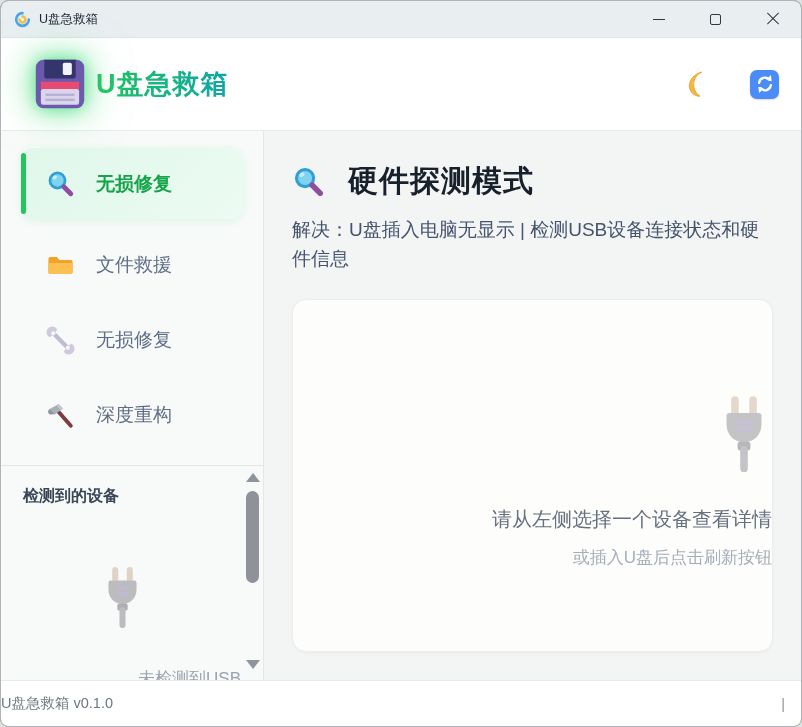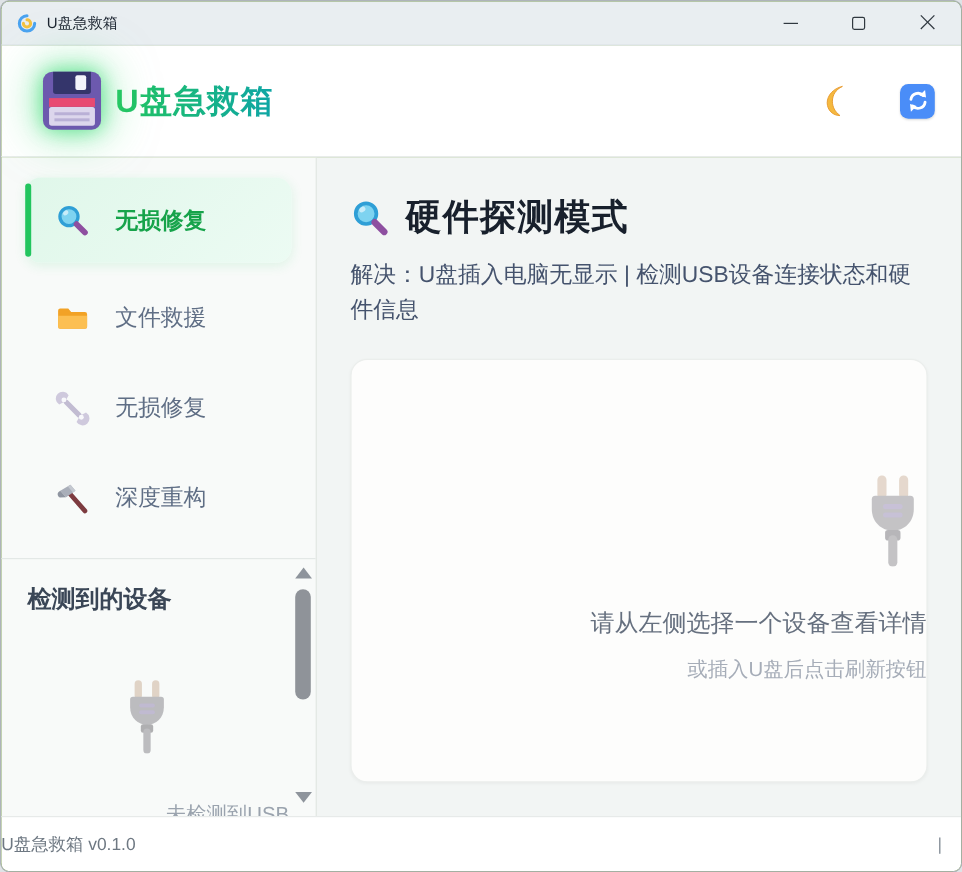--- a/index.html
+++ b/index.html
@@ -70,38 +70,38 @@
   }
   .nav-item.active .nav-label { color:var(--active-text,#16a34a); font-weight:600; }
   .nav-item.active:before {
     content:""; position:absolute; left:0; top:5px; bottom:5px; width:5px;
     border-radius:4px; background:var(--accent-green,#22c55e);
   }
 
   .devices {
     flex:1; border-top:1px solid #e3e8e6; position:relative; overflow:hidden;
   }
-  .devices-header { padding:20px 0 0 22px; font-size:20px; font-weight:700; color:#3a4656; }
+  .devices-header { padding:20px 0 0 22px; font-size:16px; font-weight:700; color:#3a4656; }
   .devices-plug { position:absolute; left:99px; top:100px; width:45px; opacity:.55; filter:saturate(.45); }
   .devices-empty {
     position:absolute; left:0; right:22px; bottom:-10px; text-align:right;
     font-size:17px; color:#9aa3ae;
   }
   
   .sb { position:absolute; top:4px; bottom:2px; right:3px; width:16px; }
   .sb-arrow { position:absolute; left:2px; width:0; height:0; border-left:7px solid transparent; border-right:7px solid transparent; cursor:pointer; }
   .sb-up   { top:3px; border-bottom:9px solid #8e949c; }
   .sb-down { bottom:9px; border-top:9px solid #8e949c; }
   .sb-thumb {
     position:absolute; left:1.5px; top:21px; width:13px; height:92px;
     background:#8f9399; border-radius:7px; cursor:pointer;
   }
 
   .main { flex:1; background:#f2f5f4; padding:30px 30px 0 28px; min-width:0; }
-  .main-title-row { display:flex; align-items:center; gap:13px; margin-bottom:13px; }
+  .main-title-row { display:flex; align-items:center; gap:23px; margin-bottom:13px; }
   .main-title-row .title-ico { width:33px; height:33px; }
   .main-title { font-size:30px; font-weight:800; color:#18202c; letter-spacing:1px; }
   .main-subtitle { width:484px; font-size:19px; line-height:29px; color:#45536d; margin-bottom:26px; }
 
   .empty-card {
     width:481px; height:353px; background:#fdfdfc; border:1px solid #ebeeec; border-radius:14px;
     box-shadow:0 1px 3px rgba(0,0,0,.04);
     display:flex; flex-direction:column; align-items:flex-end; padding-top:95px;
   }
   .empty-card .card-plug { width:56px; opacity:.5; filter:saturate(.45); }

